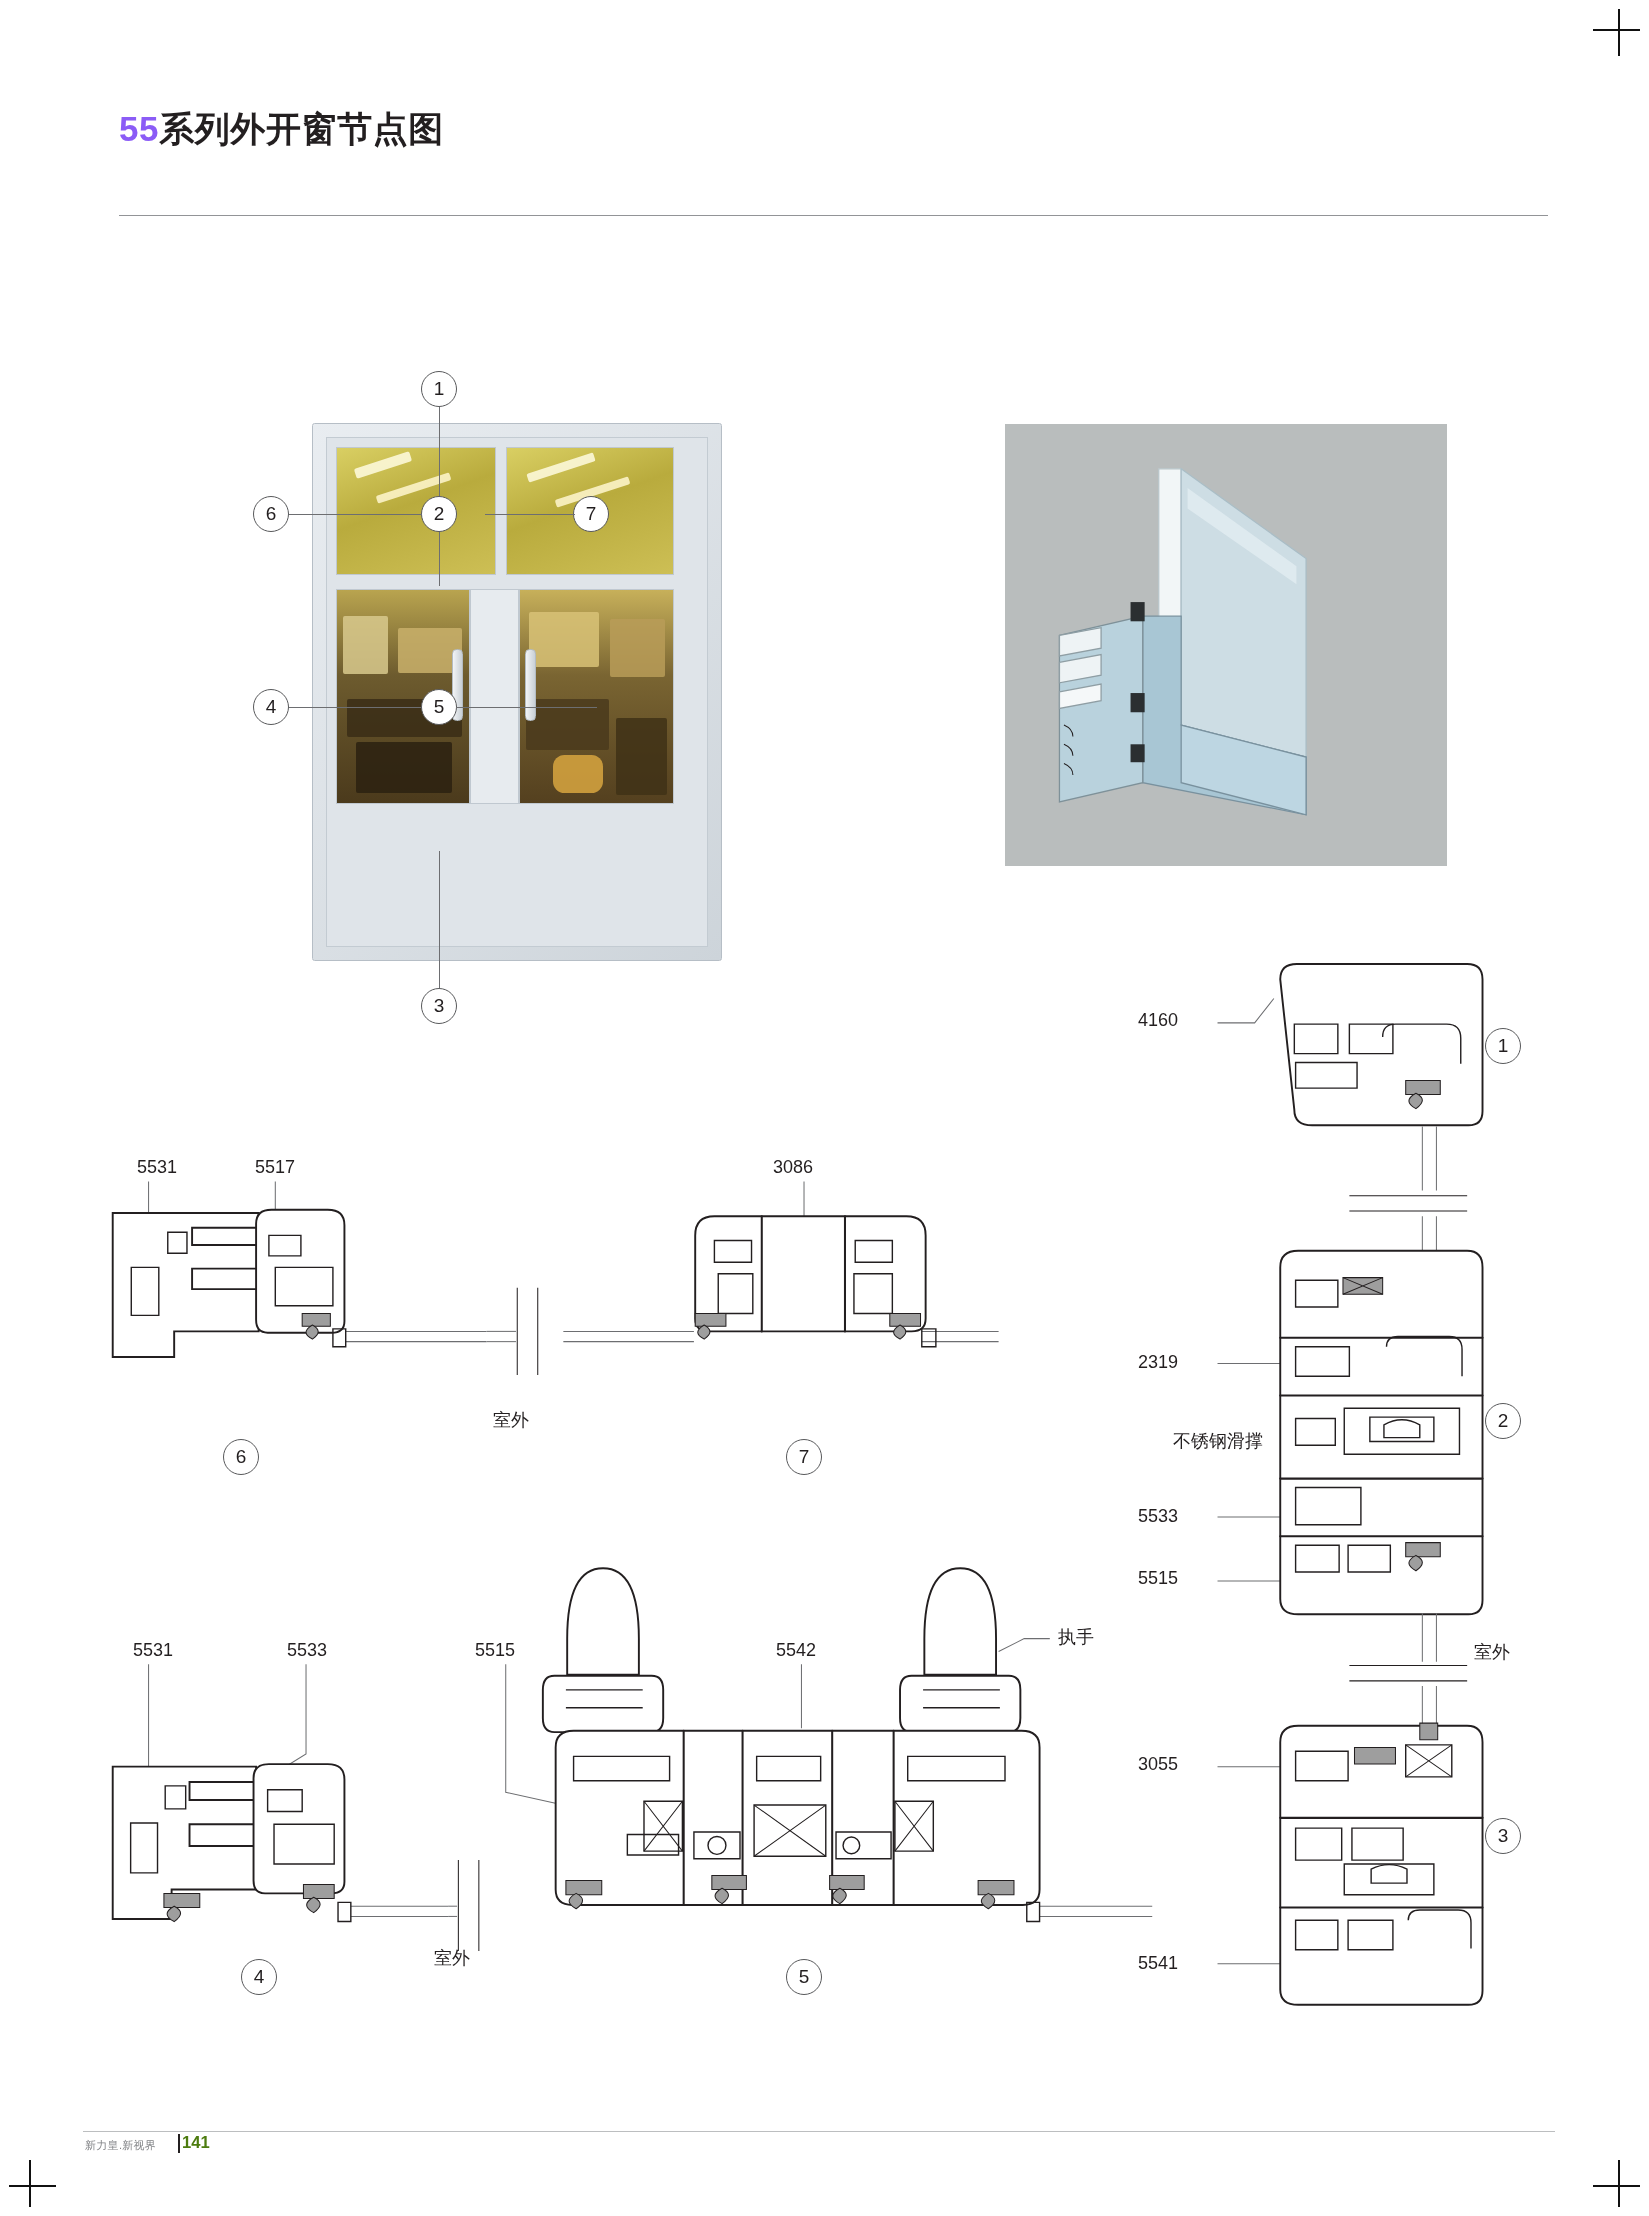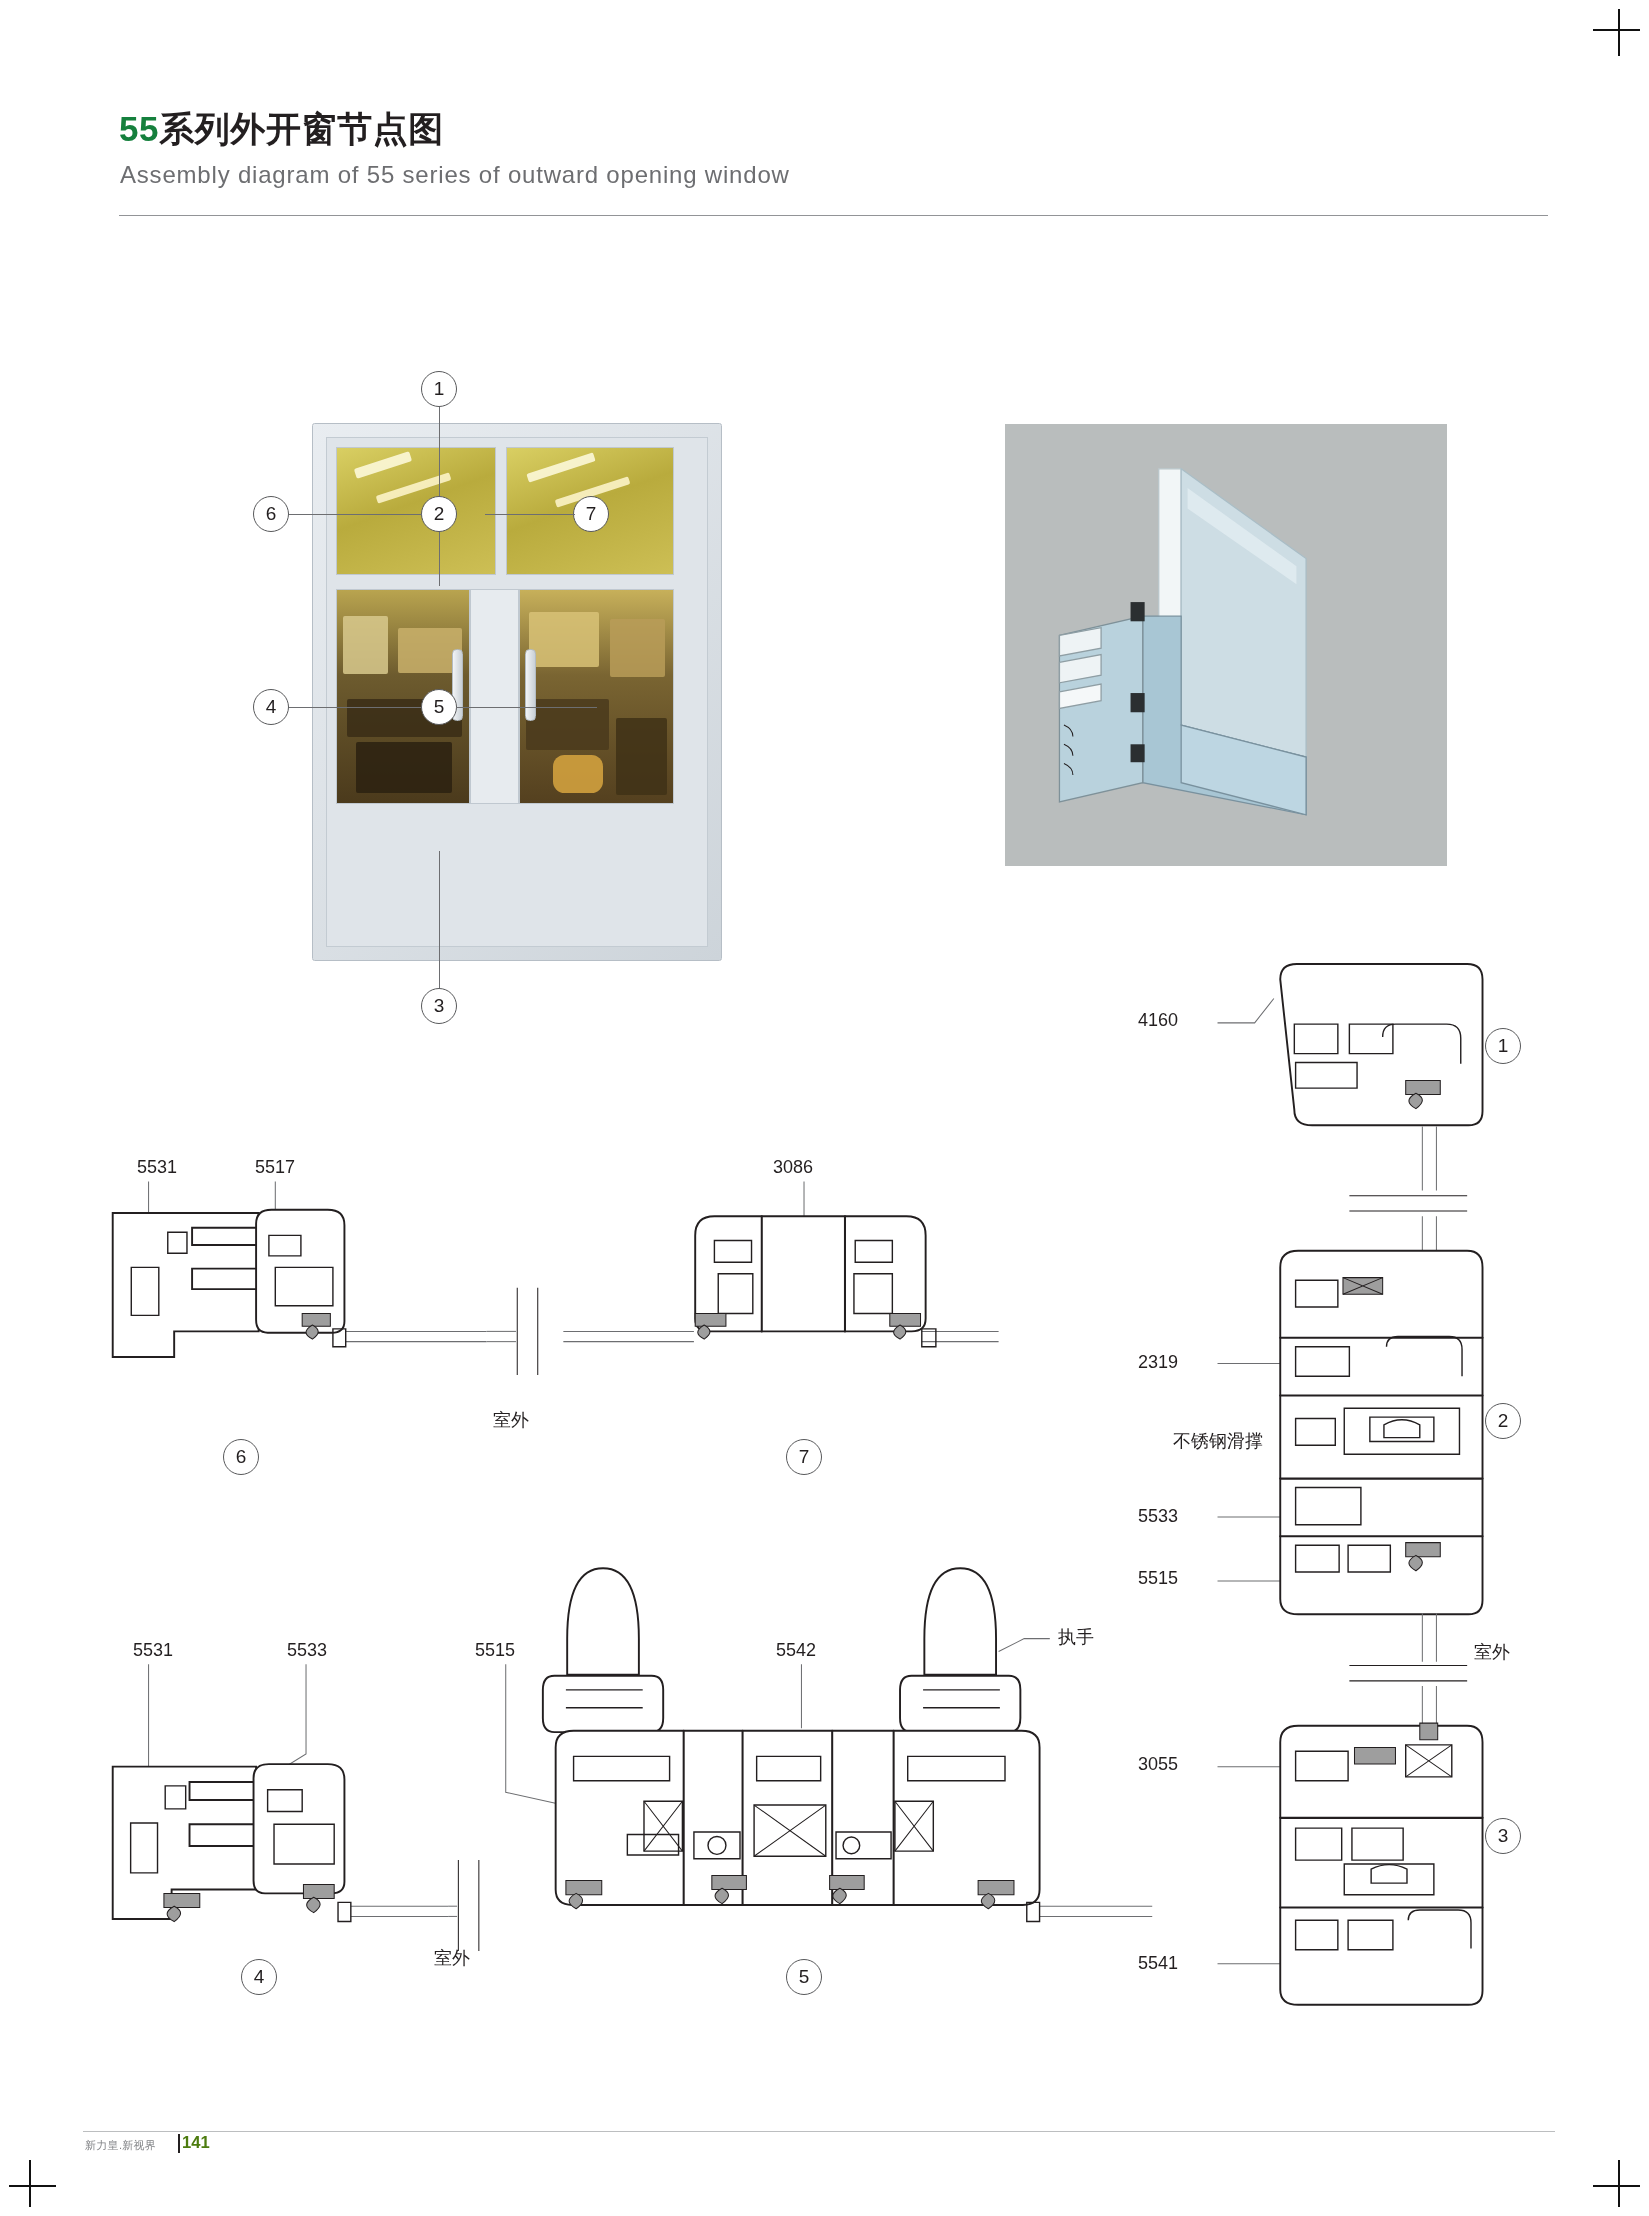--- a/index.html
+++ b/index.html
@@ -8,21 +8,21 @@
   .page{position:absolute;left:0;top:0;width:1649px;height:2216px;background:#fff;}
   .crop-tr-v{position:absolute;right:29.4px;top:9px;width:1.3px;height:47px;background:#111;}
   .crop-tr-h{position:absolute;right:9px;top:29.4px;width:47px;height:1.3px;background:#111;}
   .crop-br-v{position:absolute;right:29.4px;bottom:9px;width:1.3px;height:47px;background:#111;}
   .crop-br-h{position:absolute;right:9px;bottom:29.4px;width:47px;height:1.3px;background:#111;}
   .crop-bl-v{position:absolute;left:29.4px;bottom:9px;width:1.3px;height:47px;background:#111;}
   .crop-bl-h{position:absolute;left:9px;bottom:29.4px;width:47px;height:1.3px;background:#111;}
 
   
   .title-cn{position:absolute;left:119px;top:106px;font-size:35px;font-weight:bold;color:#231f20;letter-spacing:0.6px;white-space:nowrap;}
-  .title-cn .num{color:#15803d;margin-top:47px;}
+  .title-cn .num{color:#8b5cf6;margin-top:47px;}
   .title-en{position:absolute;left:120px;top:161px;font-size:24px;color:#6d6e71;letter-spacing:0.8px;white-space:nowrap;}
   .title-rule{position:absolute;left:119px;top:215px;width:1429px;height:1.3px;background:#929497;}
 
   
   .footer-rule{position:absolute;left:83px;top:2131px;width:1472px;height:0.6px;background:#bcbec0;}
   .footer-brand{position:absolute;left:85px;top:2138px;font-size:11px;color:#808285;letter-spacing:0.3px;}
   .footer-page{position:absolute;left:182px;top:2133px;font-size:16.6px;font-weight:bold;color:#4d7c0f;}
   .footer-bar{position:absolute;left:178px;top:2134px;width:1.9px;height:19px;background:#231f20;}
 
   
@@ -71,21 +71,20 @@
   <div class="crop-tr-v"></div>
   <div class="crop-tr-h"></div>
   <div class="crop-br-v"></div>
   <div class="crop-br-h"></div>
   <div class="crop-bl-v"></div>
   <div class="crop-bl-h"></div>
 
   <div class="title-cn">
     <span class="num">55</span><span>系列外开窗节点图</span>
   </div>
-  <div class="title-en">Assembly diagram of 55 series of outward opening window</div>
   <div class="title-rule"></div>
 
   <div class="win-wrap">
     <div class="win-frame"></div>
     <div class="win-inner">
 
       <div class="sash glass-warm" style="left:9px;top:9px;width:160px;height:128px;">
         <div class="room-obj" style="left:16.6px;top:11.5px;width:58px;height:10.2px;background:#fffbe0;transform:rotate(-18deg);"></div>
         <div class="room-obj" style="left:38px;top:36px;width:77px;height:7.7px;background:#fff7cf;transform:rotate(-18deg);"></div>
       </div>

